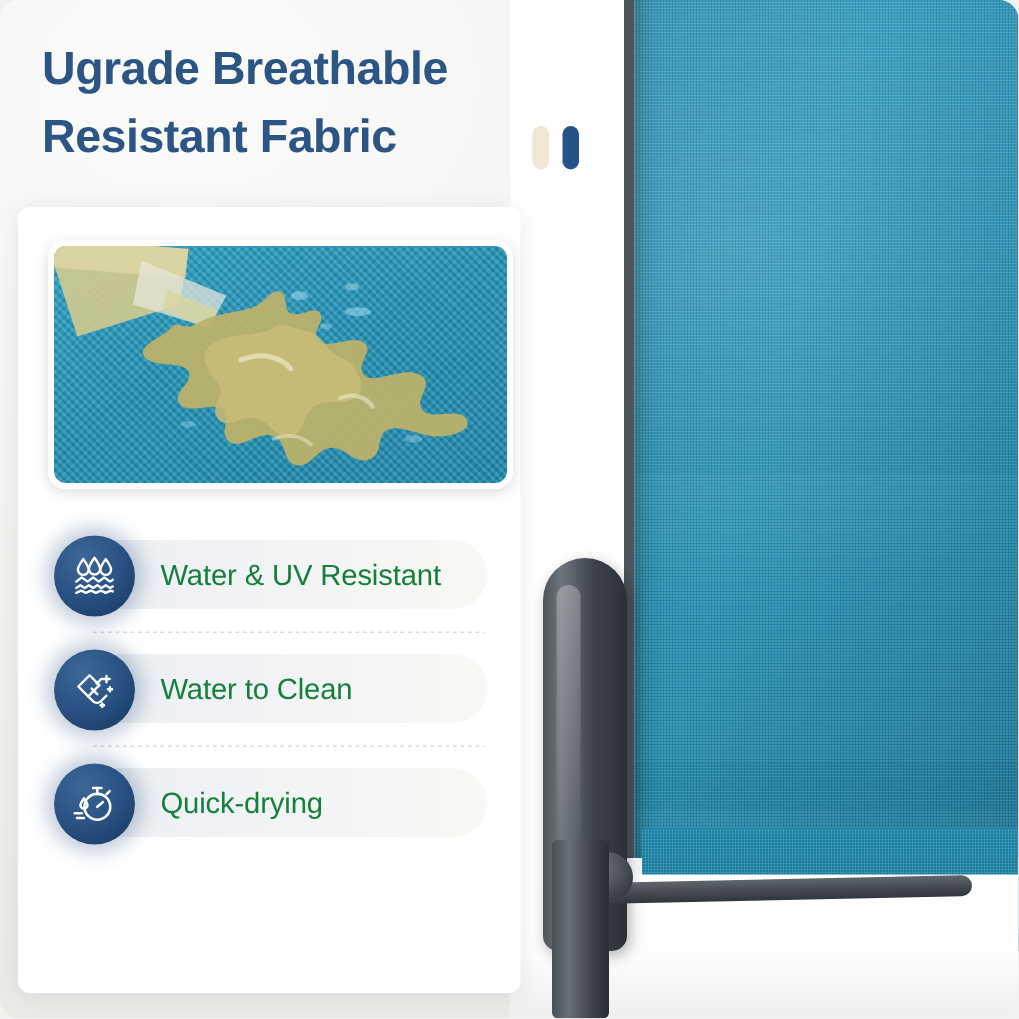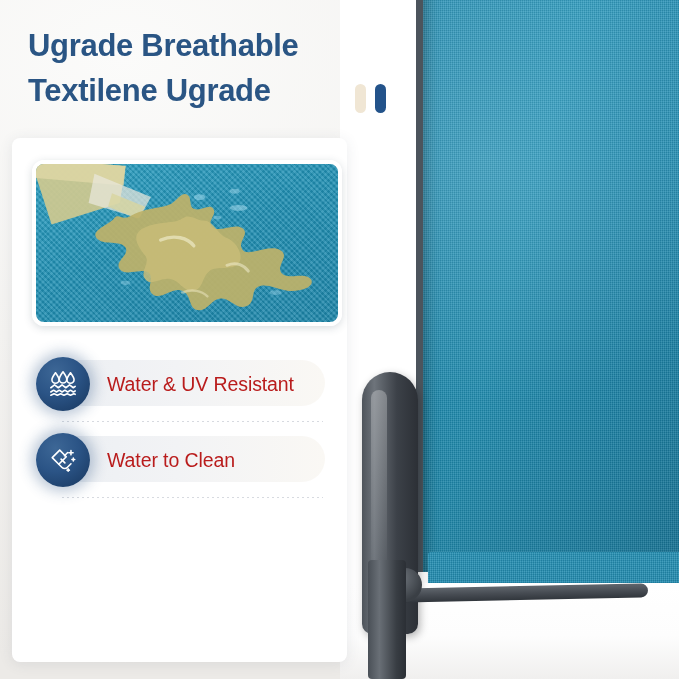--- a/index.html
+++ b/index.html
@@ -12,20 +12,21 @@
     overflow: hidden;
     position: relative;
   }
 
   #infographic {
     position: absolute;
     inset: 0;
     background:
       radial-gradient(120% 90% at 18% 8%, #fbfbfa 0%, #f4f3f1 48%, #eceae7 100%);
     overflow: hidden;
+    border-radius: 13px;
   }
 
   
   .photo-pane {
     position: absolute;
     left: 340px; top: 0; right: 0; bottom: 0;
     background: #ffffff;
     overflow: hidden;
   }
   .photo-floor {
@@ -175,21 +176,21 @@
     border-radius: 50%;
     background: radial-gradient(circle at 36% 28%, #3d6796 0%, #2b5486 45%, #17365d 100%);
     box-shadow: 0 0 13px 5px rgba(40,78,130,.30);
     display: flex; align-items: center; justify-content: center;
   }
   .badge svg { width: 30px; height: 30px; display: block; }
   .feature-label {
     position: relative;
     z-index: 2;
     margin-left: 17px;
-    color: #b91c1c;
+    color: #15803d;
     font-size: 19.5px;
     letter-spacing: -0.1px;
   }
   .divider {
     position: absolute;
     left: 36px; right: 10px; bottom: 0; height: 1px;
     background-image: linear-gradient(90deg,#c9ced6 48%, transparent 0);
     background-size: 5px 1px;
     background-repeat: repeat-x;
     opacity: .75;
@@ -210,21 +211,21 @@
       <div class="bolt" style="left:6px;  top:206px;"></div>
       <div class="bolt" style="left:6px;  top:262px;"></div>
     </div>
     <div class="arm-rail"></div>
     <div class="arm-knuckle"></div>
     <div class="chair-leg"></div>
   </div>
 
   <div class="headline">
     <span>Ugrade Breathable</span>
-    <span>Textilene Ugrade</span>
+    <span>Resistant Fabric</span>
   </div>
 
   <div class="accent-marks">
     <div class="mark-cream"></div>
     <div class="mark-navy"></div>
   </div>
 
   <div class="card">
 
     <div class="spill-photo">
@@ -296,16 +297,32 @@
             <path d="M17.5 11.5 L21 8"></path>
             <path d="M24.5 6 L24.5 10.5 M22.2 8.2 L26.8 8.2"></path>
             <path d="M27 14 L27 17 M25.5 15.5 L28.5 15.5"></path>
             <path d="M21.5 25.5 L21.5 28 M20.3 26.8 L22.8 26.8"></path>
           </svg>
         </div>
         <div class="feature-label">Water to Clean</div>
         <div class="divider"></div>
       </div>
 
+      <div class="feature-row">
+        <div class="feature-pill"></div>
+        <div class="badge">
+          <svg viewBox="0 0 32 32" fill="none" stroke="#ffffff" stroke-width="1.8" stroke-linecap="round" stroke-linejoin="round">
+            <circle cx="18" cy="18" r="9.2"></circle>
+            <path d="M18 18 L22 14.6"></path>
+            <path d="M15 4.6 L21 4.6"></path>
+            <path d="M18 4.6 L18 8.8"></path>
+            <path d="M24.6 9 L26.8 6.8"></path>
+            <path d="M8.5 12 C6.8 14.4 6 15.7 6 16.8 A2.5 2.5 0 0 0 11 16.8 C11 15.7 10.2 14.4 8.5 12 Z"></path>
+            <path d="M2 22.5 L7 22.5"></path>
+            <path d="M3.5 26 L8.5 26"></path>
+          </svg>
+        </div>
+        <div class="feature-label">Quick-drying</div>
+      </div>
 
     </div>
   </div>
 </div>
 
 </body></html>

